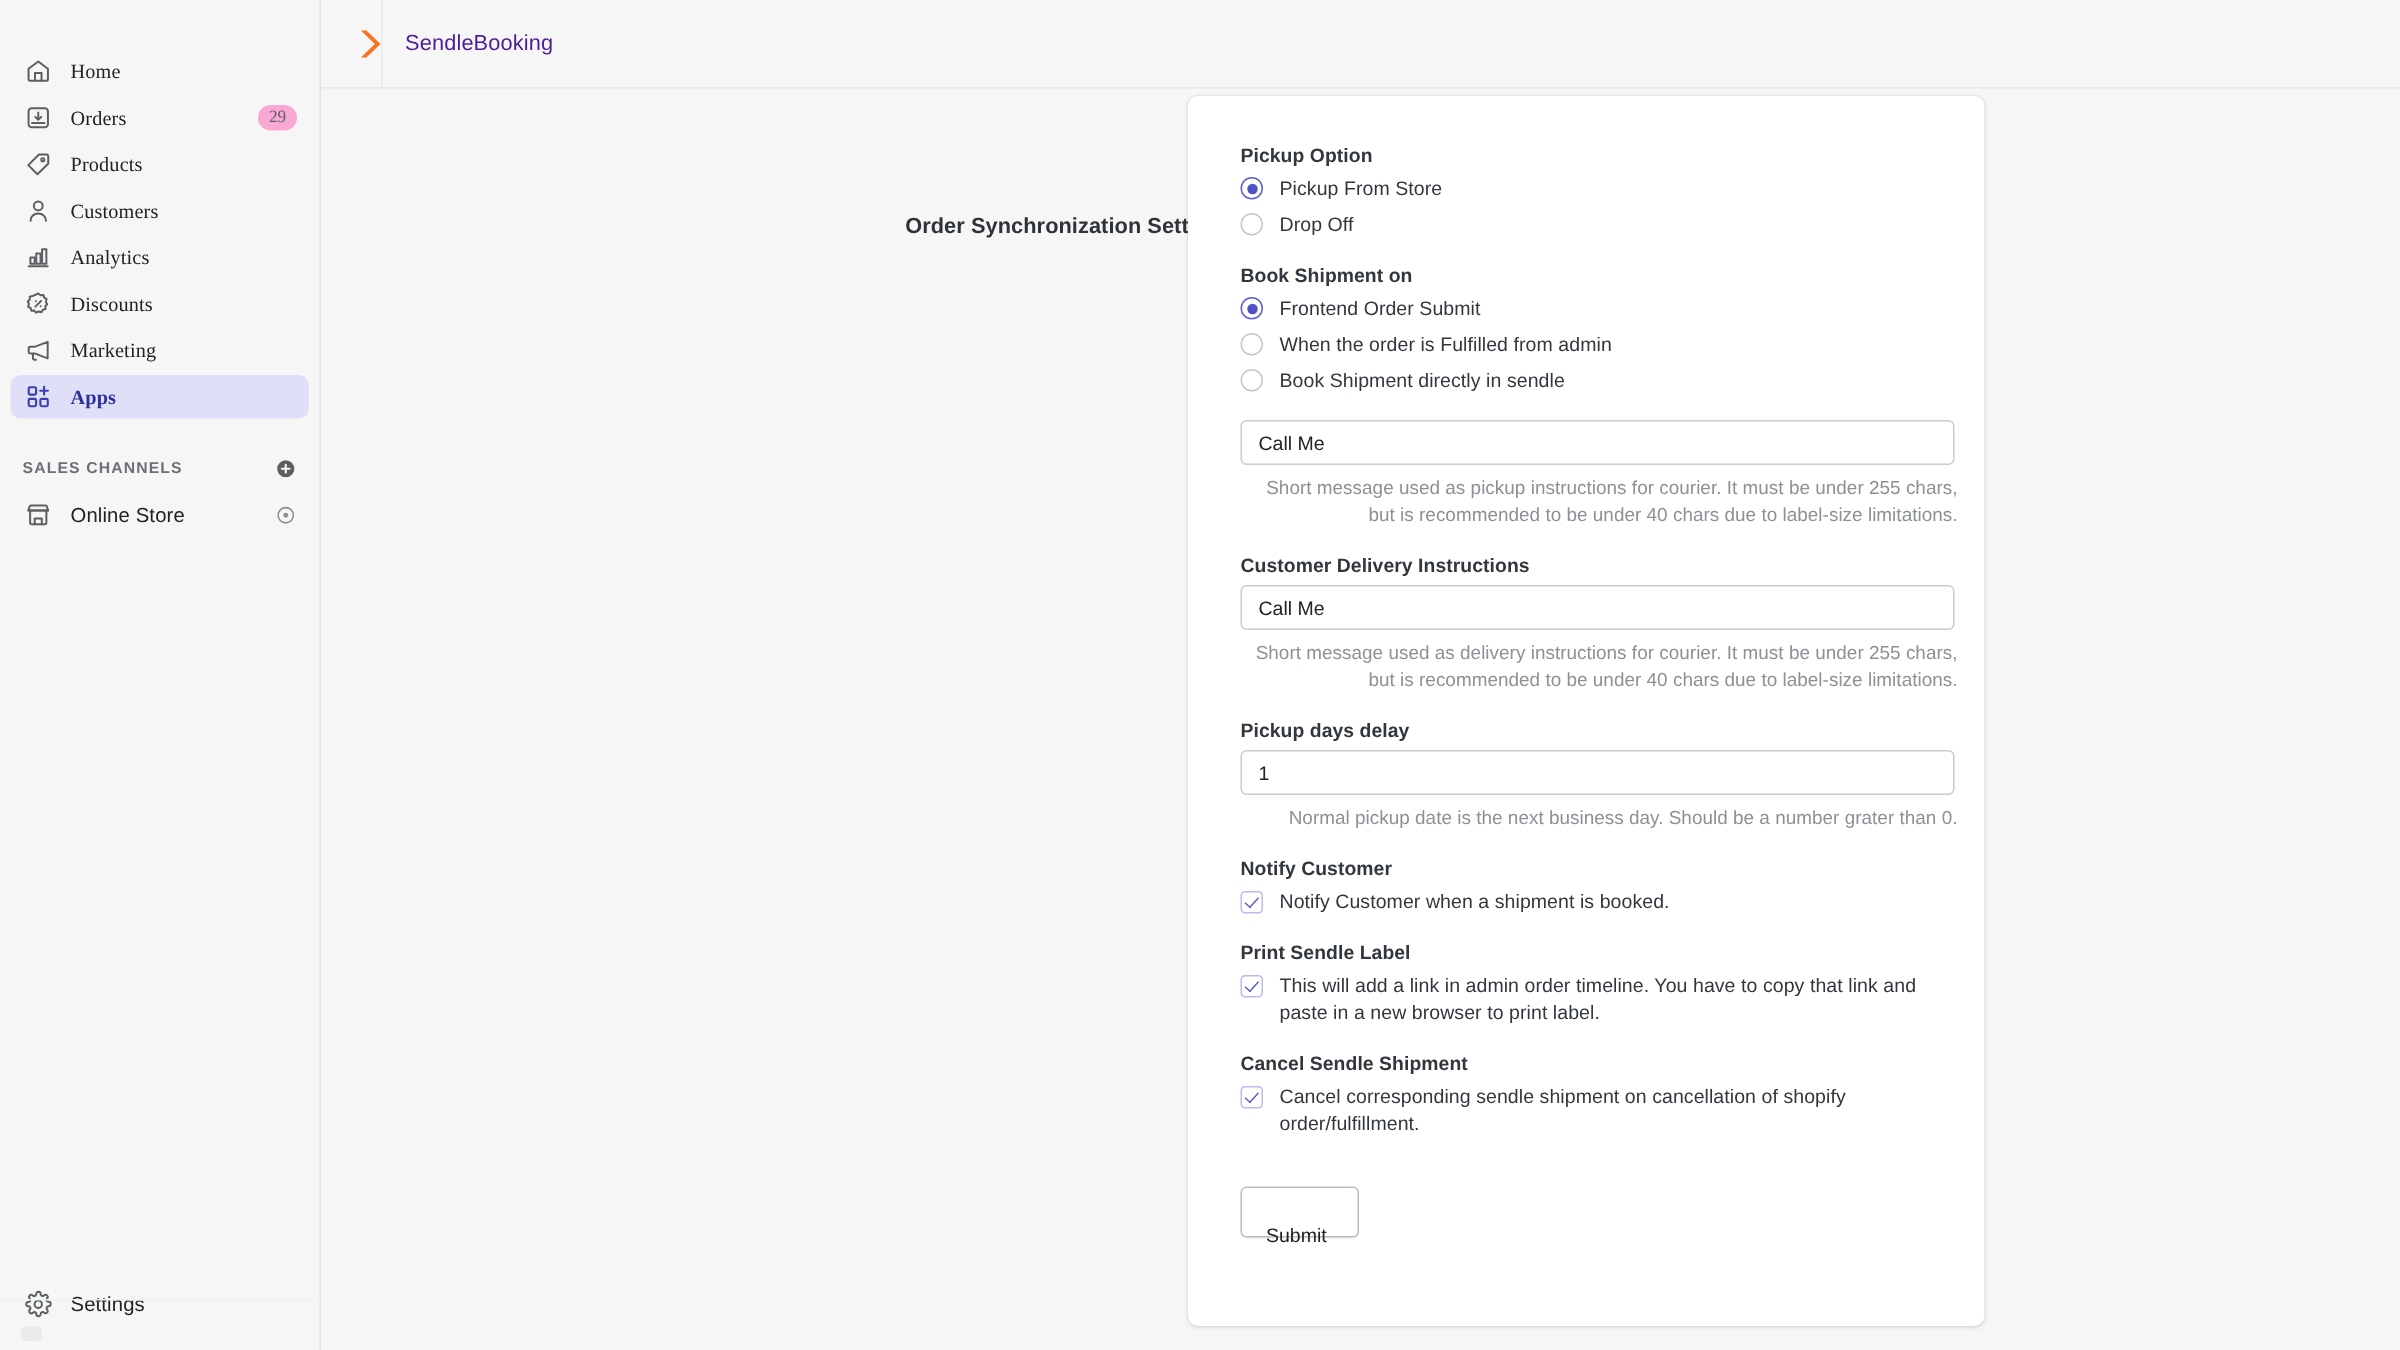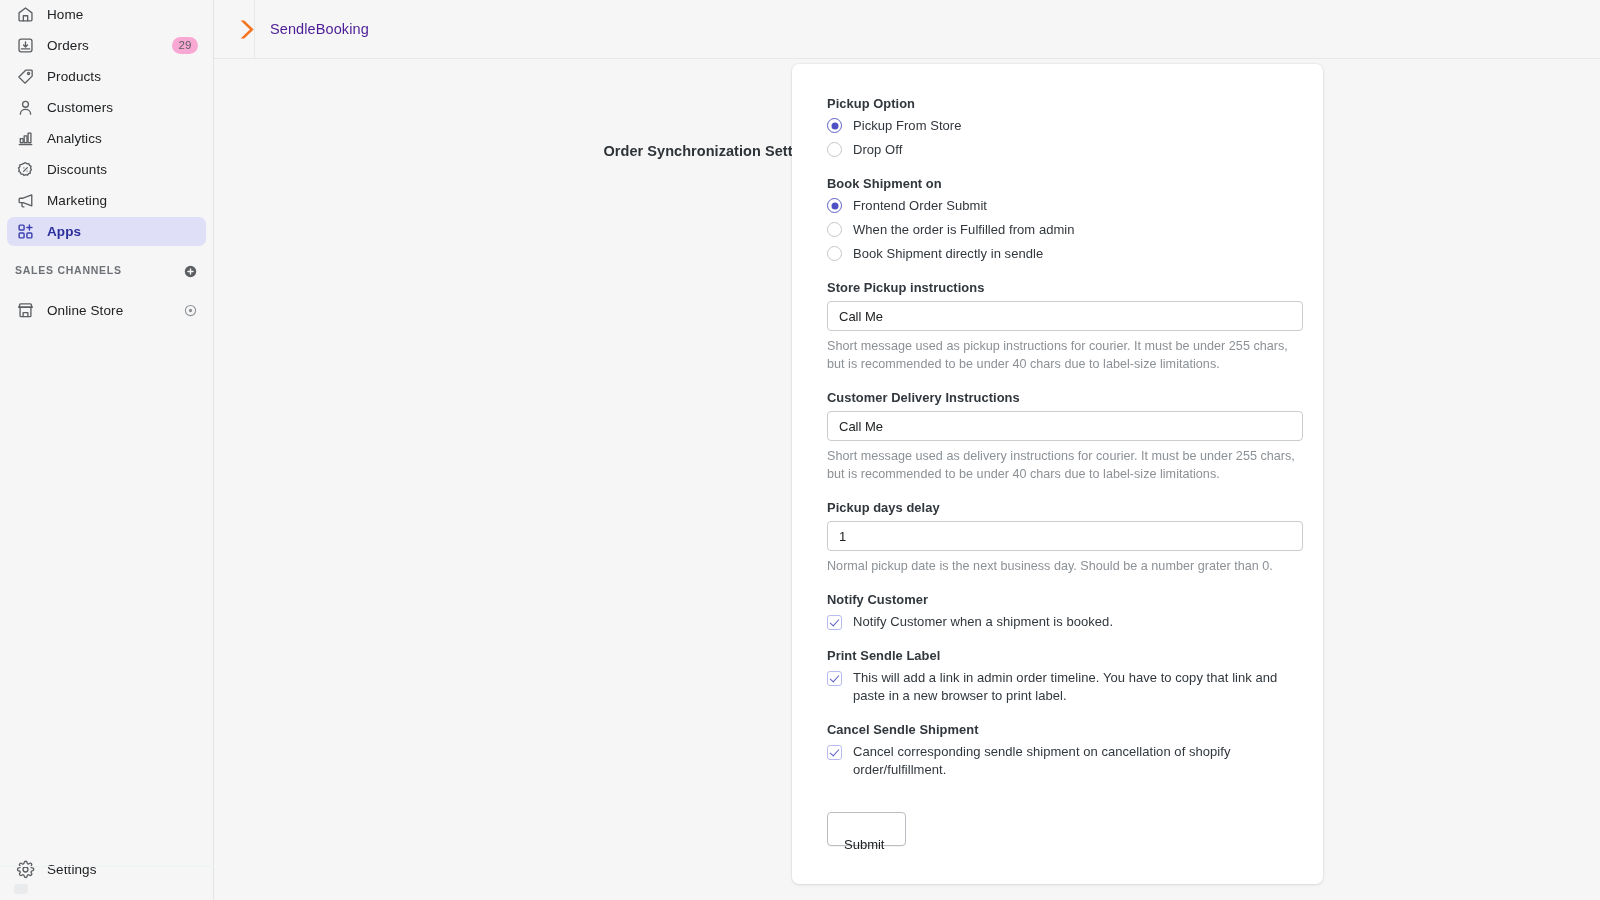--- a/index.html
+++ b/index.html
@@ -16,21 +16,21 @@
   .sidebar {
     width: 214px;
     height: 900px;
     background: #f6f6f7;
     border-right: 1px solid #e1e3e5;
     display: flex;
     flex-direction: column;
     position: relative;
     flex: 0 0 214px;
   }
-  .nav-top { padding-top: 0; }
+  .nav-top { padding-top: 33px; font-family: Liberation Serif, serif; }
   .nav-item {
     display: flex;
     align-items: center;
     height: 29px;
     margin: 0 7px 2px 7px;
     padding: 0 8px;
     border-radius: 7px;
     cursor: pointer;
     position: relative;
   }
@@ -58,20 +58,21 @@
     line-height: 17px;
     height: 17px;
     min-width: 26px;
     text-align: center;
     border-radius: 9px;
     padding: 0 6px;
     font-weight: 500;
   }
   .section-head {
     display: flex;
+    align-items: center;
     height: 30px;
     margin: 16px 7px 2px 7px;
     padding: 0 8px;
   }
   .section-title {
     font-size: 10.5px;
     font-weight: 600;
     letter-spacing: .75px;
     color: #6d7175;
     text-transform: uppercase;
@@ -224,20 +225,21 @@
     padding: 0 11px;
     outline: none;
   }
   .helper {
     margin-top: 6px;
     width: 478px;
     font-size: 12.6px;
     line-height: 18px;
     color: #8c9196;
     letter-spacing: .02px;
+    text-align: right;
   }
   .submit-btn {
     margin-top: 16px;
     display: inline-block;
     min-width: 79px;
     height: 34px;
     line-height: 32px;
     padding: 16px 16px;
     background: #fff;
     border: 1px solid #babec3;
@@ -434,21 +436,20 @@
             <span class="choice-label">When the order is Fulfilled from admin</span>
           </label>
           <label class="choice">
             <span class="radio"></span>
             <span class="choice-label">Book Shipment directly in sendle</span>
           </label>
         </div>
 
         
         <div class="group">
-          <div class="field-label">Store Pickup instructions</div>
           <input class="text-input" type="text" value="Call Me" style="">
           <div class="helper">Short message used as pickup instructions for courier. It must be under 255 chars, but is recommended to be under 40 chars due to label-size limitations.</div>
         </div>
 
         
         <div class="group">
           <div class="field-label">Customer Delivery Instructions</div>
           <input class="text-input" type="text" value="Call Me" style="">
           <div class="helper">Short message used as delivery instructions for courier. It must be under 255 chars, but is recommended to be under 40 chars due to label-size limitations.</div>
         </div>

